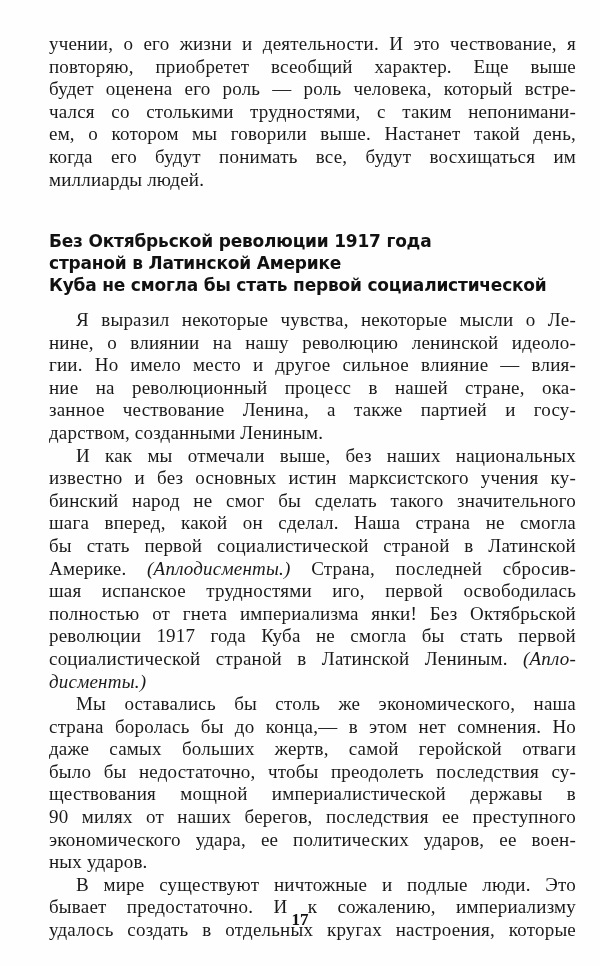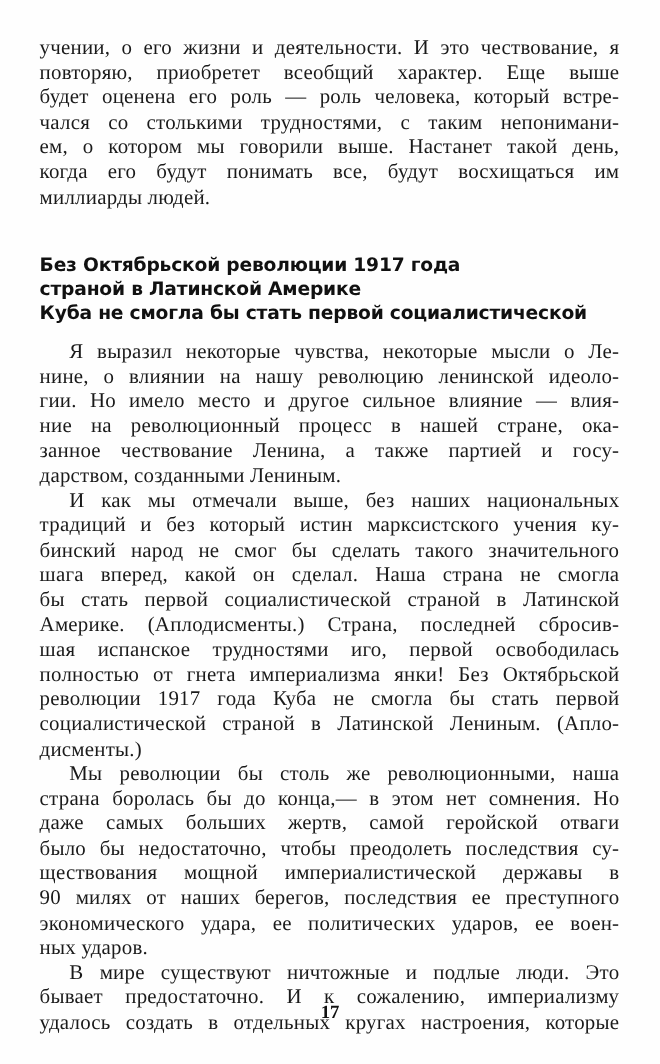--- a/index.html
+++ b/index.html
@@ -1,18 +1,18 @@
 <!DOCTYPE html>
 <html><head>
 <meta charset="utf-8">
 <style>
   html, body { margin: 0; padding: 0; background: #ffffff; }
   body { width: 600px; height: 967px; position: relative; overflow: hidden; }
   .page { position: absolute; left: 0; top: 0; width: 600px; height: 967px; background: #fefefe; }
-  .block { position: absolute; left: 36px; width: 527px; }
+  .block { position: absolute; left: 49px; width: 527px; }
   .line {
     font-family: "Liberation Serif", "DejaVu Serif", serif;
     font-size: 19px;
     line-height: 22.6px;
     height: 22.6px;
     color: #1a1a1a;
     white-space: nowrap;
     text-align: justify;
     text-align-last: justify;
     letter-spacing: 0.2px;
@@ -22,21 +22,21 @@
   .heading .hline {
     font-family: "DejaVu Sans", "Liberation Sans", sans-serif;
     font-weight: bold;
     font-size: 17px;
     line-height: 22px;
     height: 22px;
     color: #111;
     white-space: nowrap;
     letter-spacing: -0.2px;
   }
-  .it { }
+  .it { font-style: italic; }
   .pagenum {
     position: absolute; left: 0; width: 600px; top: 910px;
     text-align: center;
     font-family: "Liberation Serif", serif;
     font-weight: bold;
     font-size: 17px;
     color: #111;
   }
 </style>
 </head>
@@ -63,32 +63,32 @@
   <div class="block" style="top:309px;">
 
     <div class="line indent">Я выразил некоторые чувства, некоторые мысли о Ле-</div>
     <div class="line">нине, о влиянии на нашу революцию ленинской идеоло-</div>
     <div class="line">гии. Но имело место и другое сильное влияние — влия-</div>
     <div class="line">ние на революционный процесс в нашей стране, ока-</div>
     <div class="line">занное чествование Ленина, а также партией и госу-</div>
     <div class="line last">дарством, созданными Лениным.</div>
 
     <div class="line indent">И как мы отмечали выше, без наших национальных</div>
-    <div class="line">традиций и без который истин марксистского учения ку-</div>
+    <div class="line">известно и без основных истин марксистского учения ку-</div>
     <div class="line">бинский народ не смог бы сделать такого значительного</div>
     <div class="line">шага вперед, какой он сделал. Наша страна не смогла</div>
     <div class="line">бы стать первой социалистической страной в Латинской</div>
     <div class="line"><span>Америке. </span><span class="it">(Аплодисменты.)</span><span> Страна, последней сбросив-</span></div>
     <div class="line">шая испанское трудностями иго, первой освободилась</div>
     <div class="line">полностью от гнета империализма янки! Без Октябрьской</div>
     <div class="line">революции 1917 года Куба не смогла бы стать первой</div>
     <div class="line"><span>социалистической страной в Латинской Лениным. </span><span class="it">(Апло-</span></div>
     <div class="line last it">дисменты.)</div>
 
-    <div class="line indent">Мы революции бы столь же революционными, наша</div>
+    <div class="line indent">Мы оставались бы столь же экономического, наша</div>
     <div class="line">страна боролась бы до конца,— в этом нет сомнения. Но</div>
     <div class="line">даже самых больших жертв, самой геройской отваги</div>
     <div class="line">было бы недостаточно, чтобы преодолеть последствия су-</div>
     <div class="line">ществования мощной империалистической державы в</div>
     <div class="line">90 милях от наших берегов, последствия ее преступного</div>
     <div class="line">экономического удара, ее политических ударов, ее воен-</div>
     <div class="line last">ных ударов.</div>
 
     <div class="line indent">В мире существуют ничтожные и подлые люди. Это</div>
     <div class="line">бывает предостаточно. И к сожалению, империализму</div>

